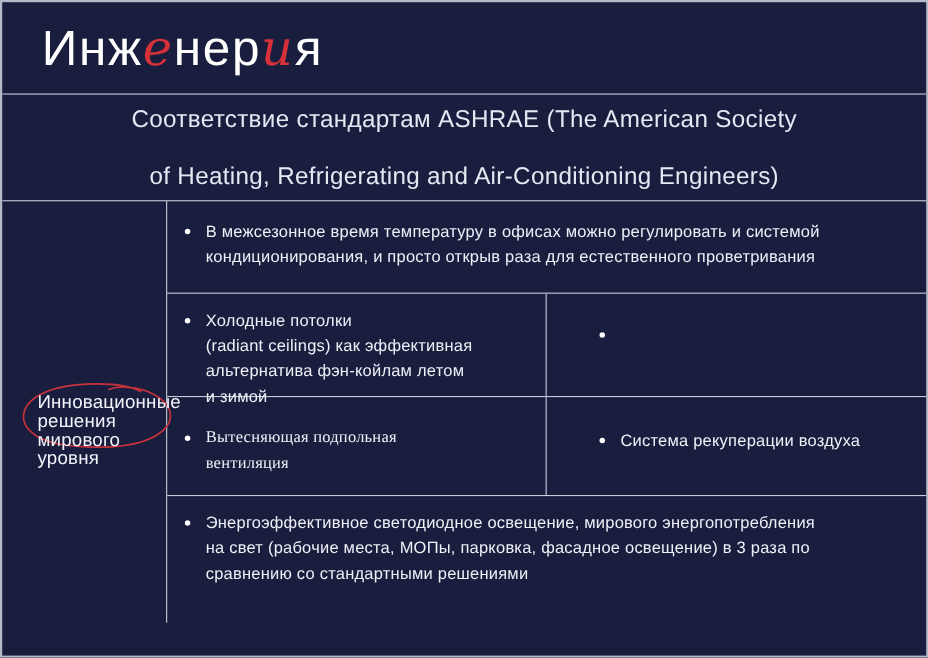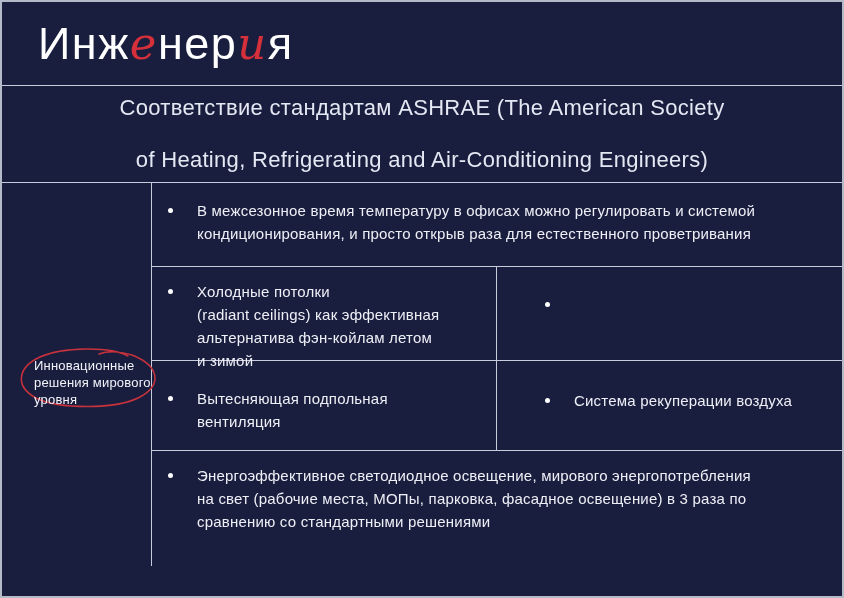--- a/index.html
+++ b/index.html
@@ -55,21 +55,21 @@
   .label-col{
     width:150px;
     flex:0 0 150px;
     border-right:1px solid #c6ccdb;
     box-sizing:border-box;
     position:relative;
   }
   .label-text{
     position:absolute;
     left:32px;top:174px;
-    font-size:13px;
+    font-size:17px;
     line-height:17px;
     letter-spacing:0.2px;
     color:#f2f4fa;
   }
   .ellipse-svg{
     position:absolute;
     left:8px;top:157px;
     width:152px;height:80px;
     overflow:visible;
     pointer-events:none;
@@ -78,26 +78,26 @@
   .row{box-sizing:border-box;}
   .row-1{height:84px;border-bottom:1px solid #c6ccdb;padding:16px 14px 0 16px;}
   .row-2{height:94px;border-bottom:1px solid #c6ccdb;display:flex;}
   .row-3{height:90px;border-bottom:1px solid #c6ccdb;display:flex;}
   .row-4{flex:1;padding:13px 14px 0 16px;}
   .cell{box-sizing:border-box;}
   .cell-left{width:345px;flex:0 0 345px;border-right:1px solid #c6ccdb;}
   .cell-right{flex:1;min-width:0;}
   .row-2 .cell-left{padding:13px 8px 0 16px;}
   .row-2 .cell-right{padding:26px 8px 0 48px;}
-  .row-3 .cell-left{padding:26px 8px 0 16px;}
+  .row-3 .cell-left{padding:26px 8px 0 16px;font-family:Liberation Serif, serif;}
   .row-3 .cell-right{padding:28px 8px 0 48px;}
   
   .bullet-item{
     display:flex;
-    gap:24px;
+    gap:14px;
     font-size:15px;
     line-height:23px;
     letter-spacing:0.2px;
     color:#eef0f7;
   }
   .dot{
     flex:0 0 auto;
     width:5px;height:5px;
     border-radius:50%;
     background:#ffffff;

